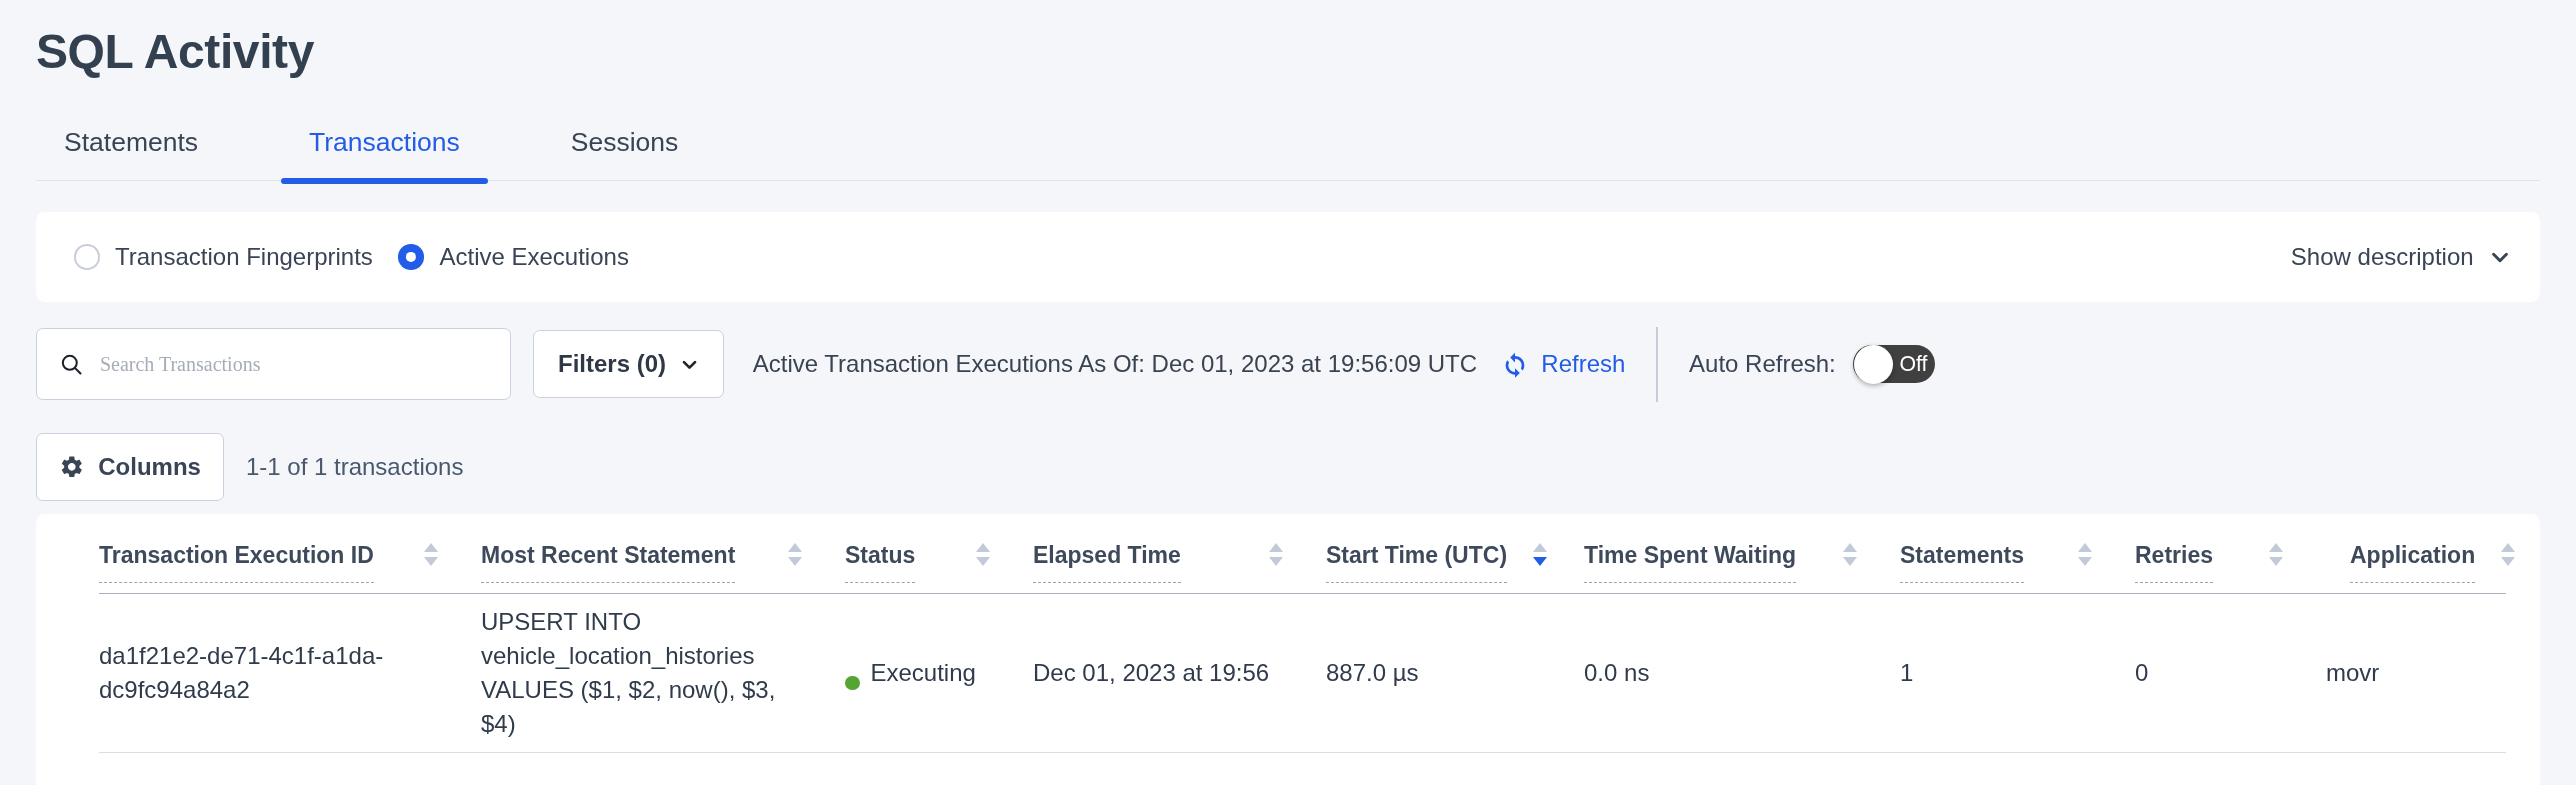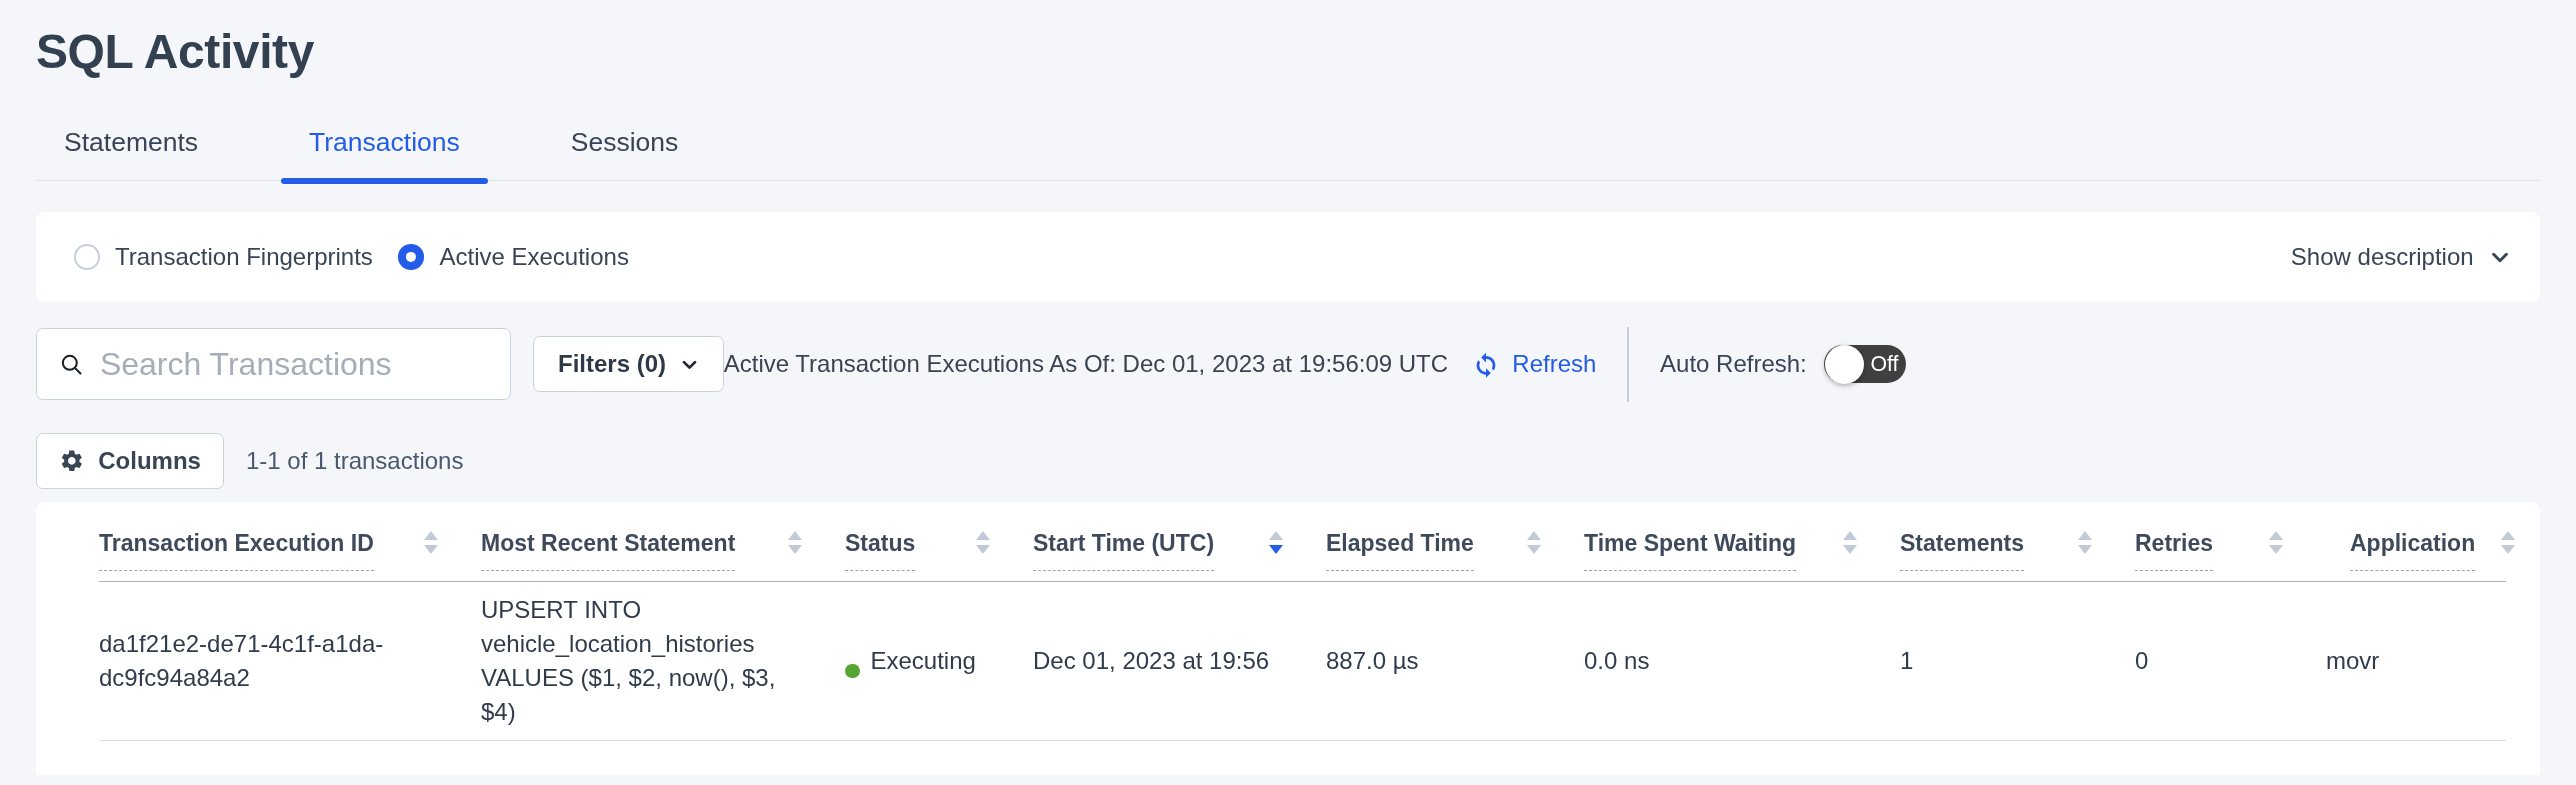--- a/index.html
+++ b/index.html
@@ -86,34 +86,34 @@
     height: 73px;
   }
   .search-box {
     width: 475px; height: 72px;
     background: #fff; border: 1.7px solid #C9D0DE; border-radius: 6.8px;
     display: flex; align-items: center;
     padding-left: 20.5px;
   }
   .search-box input {
     border: none; outline: none; background: transparent;
-    font-family: Liberation Sans, sans-serif;
-    font-size: 32px; color: #394455;
+    font-family: Liberation Serif, serif;
+    font-size: 20px; color: #394455;
     width: 100%; margin-left: 15.4px;
   }
   .search-box input::placeholder { color: #A6ACB8; }
   .btn {
-    height: 56px;
+    height: 68px;
     background: #fff; border: 1.7px solid #C9D0DE; border-radius: 6.8px;
     display: flex; align-items: center;
     font-size: 24px; font-weight: 700; color: #2F3846;
     cursor: pointer; white-space: nowrap;
   }
   .filters-btn { margin-left: 22px; padding: 0 24px; gap: 13.7px; }
-  .asof-text { font-size: 24px; color: #3A4350; white-space: nowrap; }
+  .asof-text { margin-left: 29px; font-size: 24px; color: #3A4350; white-space: nowrap; }
   .refresh-link {
     margin-left: 22px;
     display: flex; align-items: center; gap: 10.2px;
     color: #235CE6; font-size: 24px; cursor: pointer; white-space: nowrap;
   }
   .v-divider { width: 1.7px; height: 75px; background: #C6CCD9; margin: 0 31px; }
   .auto-refresh { display: flex; align-items: center; font-size: 24px; color: #394455; white-space: nowrap; }
   .toggle {
     margin-left: 17px;
     width: 82px; height: 38px; border-radius: 19px;
@@ -287,31 +287,31 @@
           </span>
       </div>
       <div class="th">
         <span class="th-label">Status</span>
         <span class="sort">
             <span class="tri tri-up"></span>
             <span class="tri tri-down"></span>
           </span>
       </div>
       <div class="th">
+        <span class="th-label">Elapsed Time</span>
+        <span class="sort">
+            <span class="tri tri-up"></span>
+            <span class="tri tri-down"></span>
+          </span>
+      </div>
+      <div class="th">
         <span class="th-label">Start Time (UTC)</span>
         <span class="sort">
             <span class="tri tri-up"></span>
             <span class="tri tri-down active"></span>
-          </span>
-      </div>
-      <div class="th">
-        <span class="th-label">Elapsed Time</span>
-        <span class="sort">
-            <span class="tri tri-up"></span>
-            <span class="tri tri-down"></span>
           </span>
       </div>
       <div class="th">
         <span class="th-label">Time Spent Waiting</span>
         <span class="sort">
             <span class="tri tri-up"></span>
             <span class="tri tri-down"></span>
           </span>
       </div>
       <div class="th">

